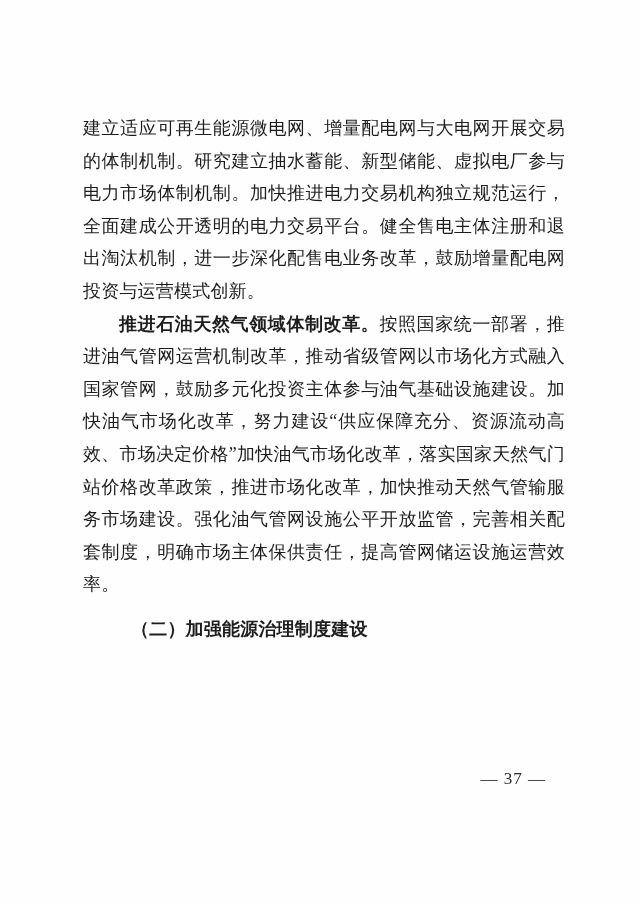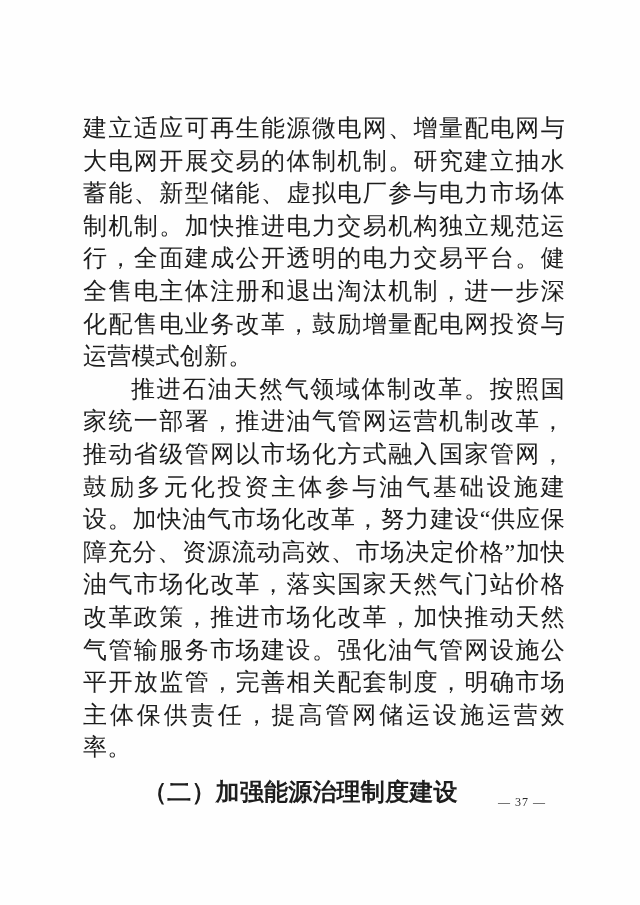--- a/index.html
+++ b/index.html
@@ -21,47 +21,47 @@
     width: 640px;
     height: 905px;
     background: #fefefe;
   }
   .doc-body {
     position: absolute;
     left: 83px;
     top: 112px;
     width: 482px;
     color: #1d1d1d;
-    font-size: 24px;
+    font-size: 18px;
     line-height: 32.6px;
     text-align: justify;
     letter-spacing: 0.2px;
   }
   .para {
     margin: 0;
     padding: 0;
   }
   .para.indent {
     text-indent: 2em;
   }
   .lead-bold {
-    font-weight: normal;
+    font-weight: bold;
   }
   .section-heading {
     margin: 12px;
     padding: 0;
     text-indent: 2em;
     font-weight: bold;
   }
   .page-number {
     position: absolute;
-    top: 790px;
+    top: 767px;
     right: 94px;
     color: #2a2a2a;
-    font-size: 12px;
+    font-size: 17px;
     line-height: 24px;
     letter-spacing: 1px;
     white-space: nowrap;
   }
 </style>
 </head>
 <body>
 
 <div class="page">
 

